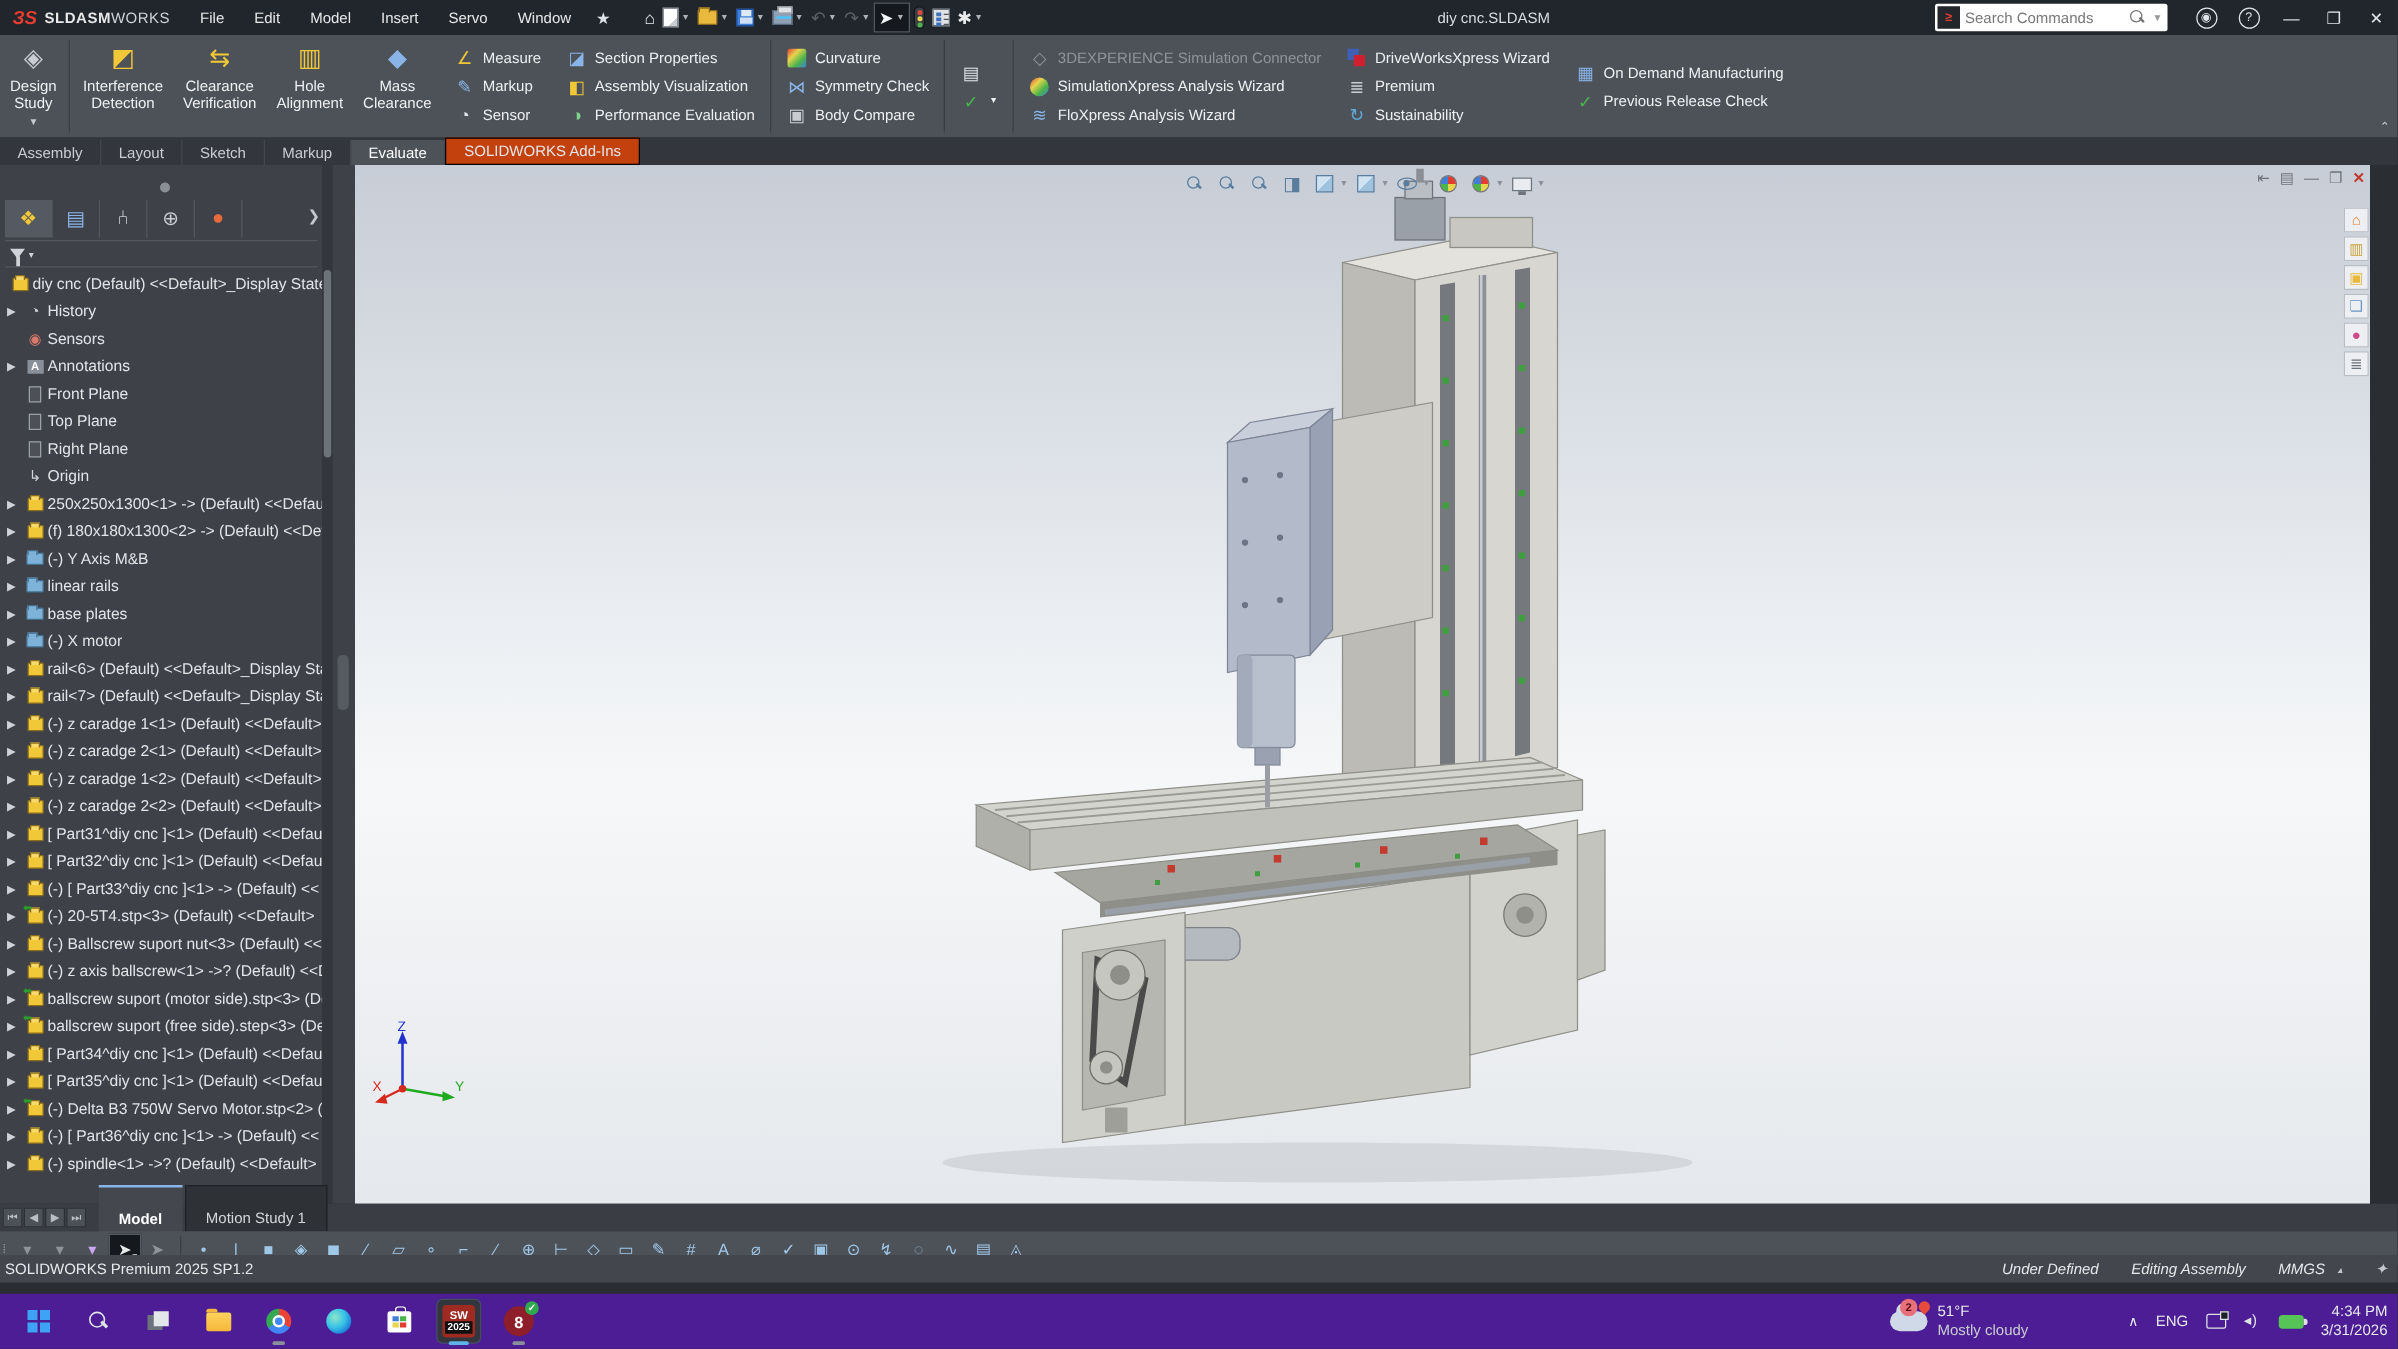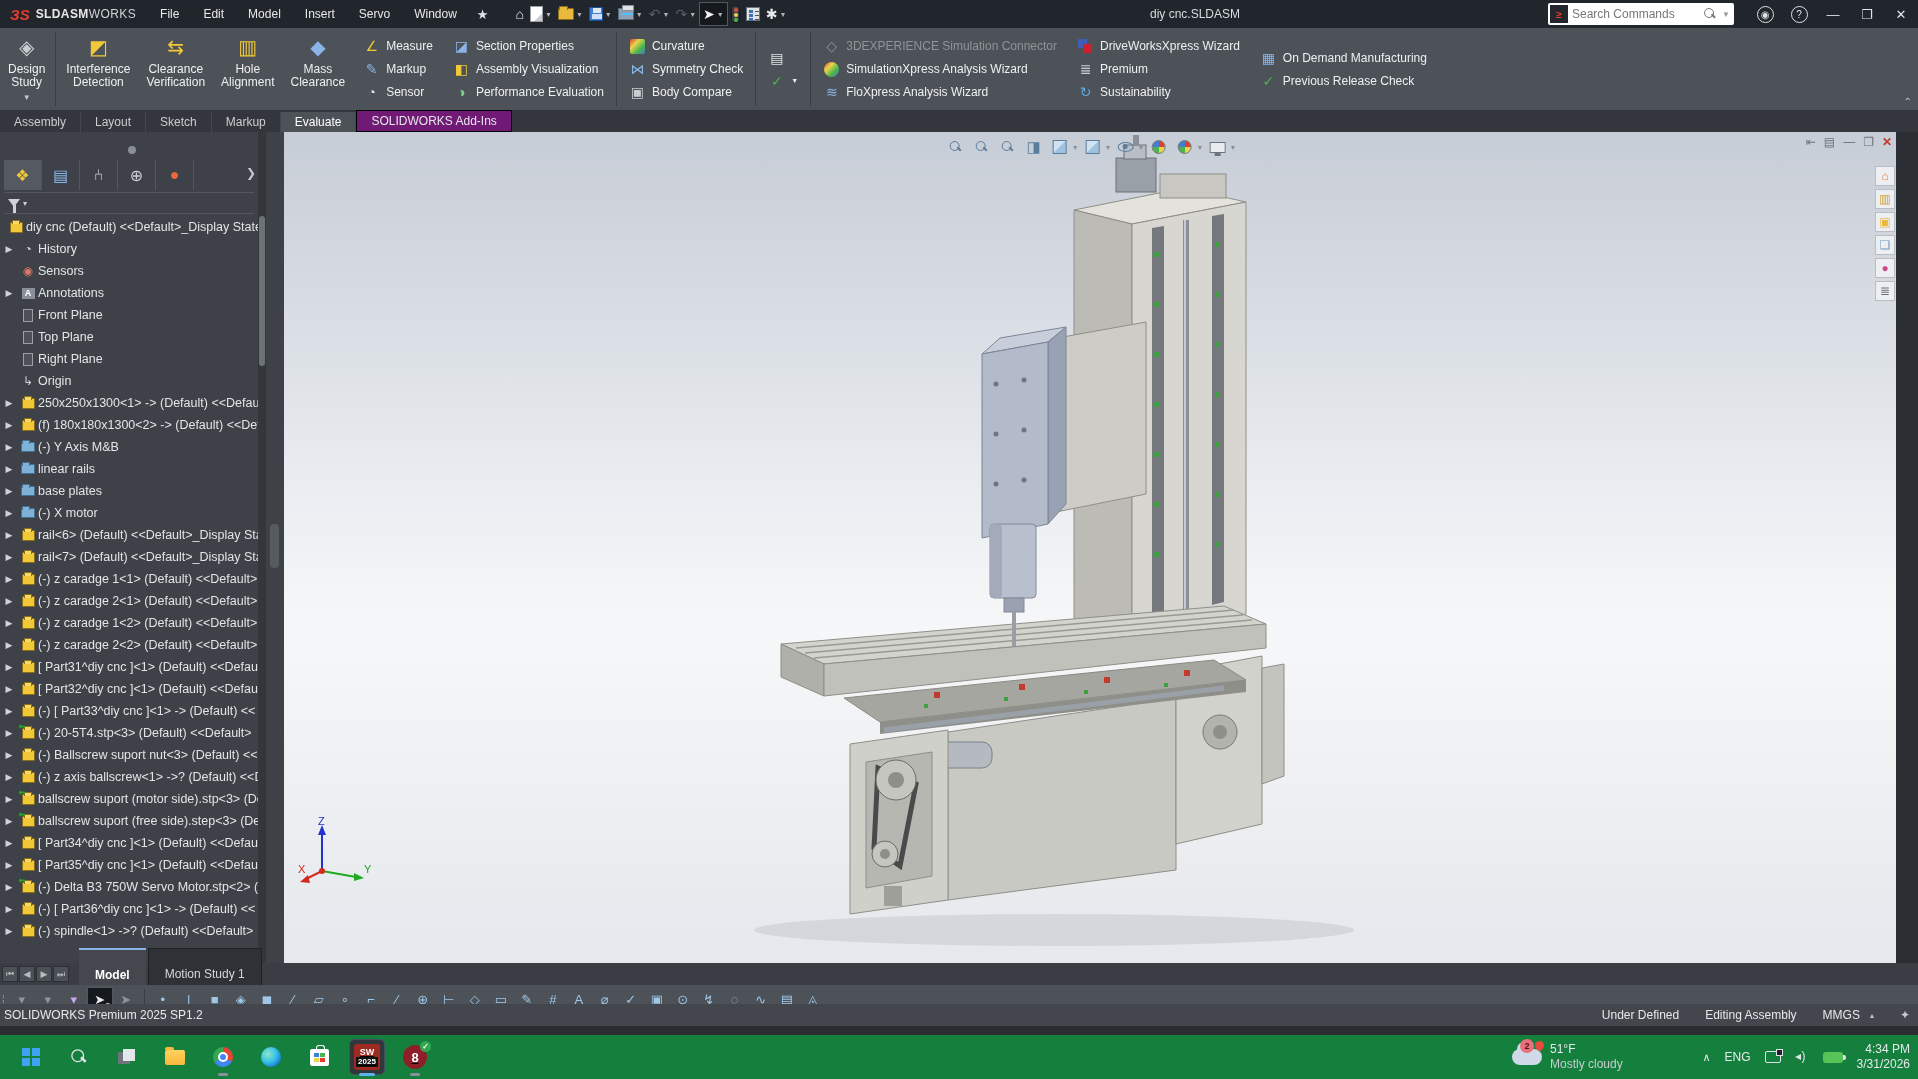--- a/index.html
+++ b/index.html
@@ -63,21 +63,21 @@
   .icon-rainbow { background:linear-gradient(135deg,#e43d30,#e8d44d,#4ab54a,#3f7fd6); width:15px; height:15px; border-radius:2px; }
   .icon-rainbow.round { border-radius:50%; }
   .icon-dw { width:15px; height:15px; position:relative; }
   .icon-dw::before { content:""; position:absolute; left:0; top:0; width:9px; height:9px; background:#3f5fb6; }
   .icon-dw::after { content:""; position:absolute; left:5px; top:5px; width:9px; height:9px; background:#cf2030; }
   #ribbon-collapse { position:absolute; right:6px; top:96px; color:#c3c7cb; font-size:10px; }
   
   #tabrow { position:absolute; left:0; top:110px; width:1918px; height:22px; background:#33373d; display:flex; align-items:flex-end; font-size:12px; color:#c9cdd1; }
   .ctab { padding:3px 14px; border-right:1px solid #44484e; cursor:default; }
   .ctab.active { background:#4d5258; color:#fff; }
-  .ctab.addins { background:#701a75; color:#e3e6e9; border:1px solid #000; }
+  .ctab.addins { background:#c2410c; color:#e3e6e9; border:1px solid #000; }
   
   #workspace { position:absolute; left:0; top:132px; width:1918px; height:831px; }
   #left-panel { position:absolute; left:0; top:0; width:258px; height:831px; background:#3e4248; color:#e2e4e7; overflow:hidden; }
   #panel-dot { position:absolute; left:128px; top:14px; width:8px; height:8px; border-radius:50%; background:#8a8f95; }
   #panel-tabs { position:absolute; left:4px; top:28px; display:flex; align-items:center; }
   .ptab { width:38px; height:30px; display:flex; align-items:center; justify-content:center; border-right:1px solid #53575d; font-size:16px; }
   .ptab.active { background:#545962; }
   #panel-expand { position:absolute; right:2px; top:34px; color:#c3c7cb; font-size:12px; }
   #panel-filter { position:absolute; left:4px; top:60px; width:250px; height:22px; border-top:1px solid #53575d; border-bottom:1px solid #53575d; display:flex; align-items:center; gap:3px; padding-left:4px; color:#cfd3d7; }
   .funnel { width:0; height:0; border-left:6px solid transparent; border-right:6px solid transparent; border-top:8px solid #cfd3d7; position:relative; }
@@ -129,25 +129,25 @@
   #filterbar .grip { color:#9aa0a6; font-size:10px; letter-spacing:-2px; margin:0 6px 0 2px; }
   .fbtn { width:26px; height:24px; display:flex; align-items:center; justify-content:center; position:relative; color:#9fc7e8; font-size:13px; }
   .fbtn .fbadge { position:absolute; right:2px; bottom:1px; font-size:8px; color:#c9a6f0; font-style:normal; }
   .fbtn.gray { color:#8f9499; }
   .fbtn.purple { color:#c9a6f0; }
   .fbtn.pressed { background:#15181c; border:1px solid #55595f; color:#e8eaec; }
   .fsep { width:1px; height:20px; background:#3a3e43; margin:0 5px; }
   
   #statusbar { position:absolute; left:0; top:1004px; width:1918px; height:22px; background:#43474d; color:#e6e8ea; font-size:12px; display:flex; align-items:center; }
   #status-left { margin-left:4px; }
-  #status-right { position:absolute; right:8px; display:flex; align-items:flex-end; gap:26px; }
+  #status-right { position:absolute; right:8px; display:flex; align-items:flex-end; gap:26px;font-style:italic; }
   #status-right .units { display:flex; align-items:center; gap:10px; }
   #status-right .upar { font-size:8px; color:#c3c7cb; }
   
-  #taskbar { position:absolute; left:0; top:1035px; width:1918px; height:44px; background:#15803d; display:flex; align-items:center;text-decoration:underline; }
+  #taskbar { position:absolute; left:0; top:1035px; width:1918px; height:44px; background:#4c1d95; display:flex; align-items:center; }
   .tb-icons { display:flex; align-items:center; gap:14px; margin-left:14px; }
   .tbi { width:34px; height:34px; border-radius:4px; display:flex; align-items:center; justify-content:center; position:relative; }
   .tbi.active { background:#32373e; outline:1px solid #46505c; }
   .tbi .runbar { position:absolute; bottom:-2px; left:12px; width:10px; height:3px; border-radius:2px; background:#8a9099; }
   .tbi.active .runbar { background:#5fb2e8; width:16px; left:9px; }
   .win-logo { width:18px; height:18px; display:grid; grid-template-columns:8px 8px; grid-template-rows:8px 8px; gap:2px; }
   .win-logo i { background:#3fa3f5; }
   .tv { width:18px; height:16px; position:relative; }
   .tv::before { content:""; position:absolute; left:0; top:3px; width:12px; height:12px; background:#6d737a; }
   .tv::after { content:""; position:absolute; left:5px; top:0; width:12px; height:12px; background:#e4e7ea; }

